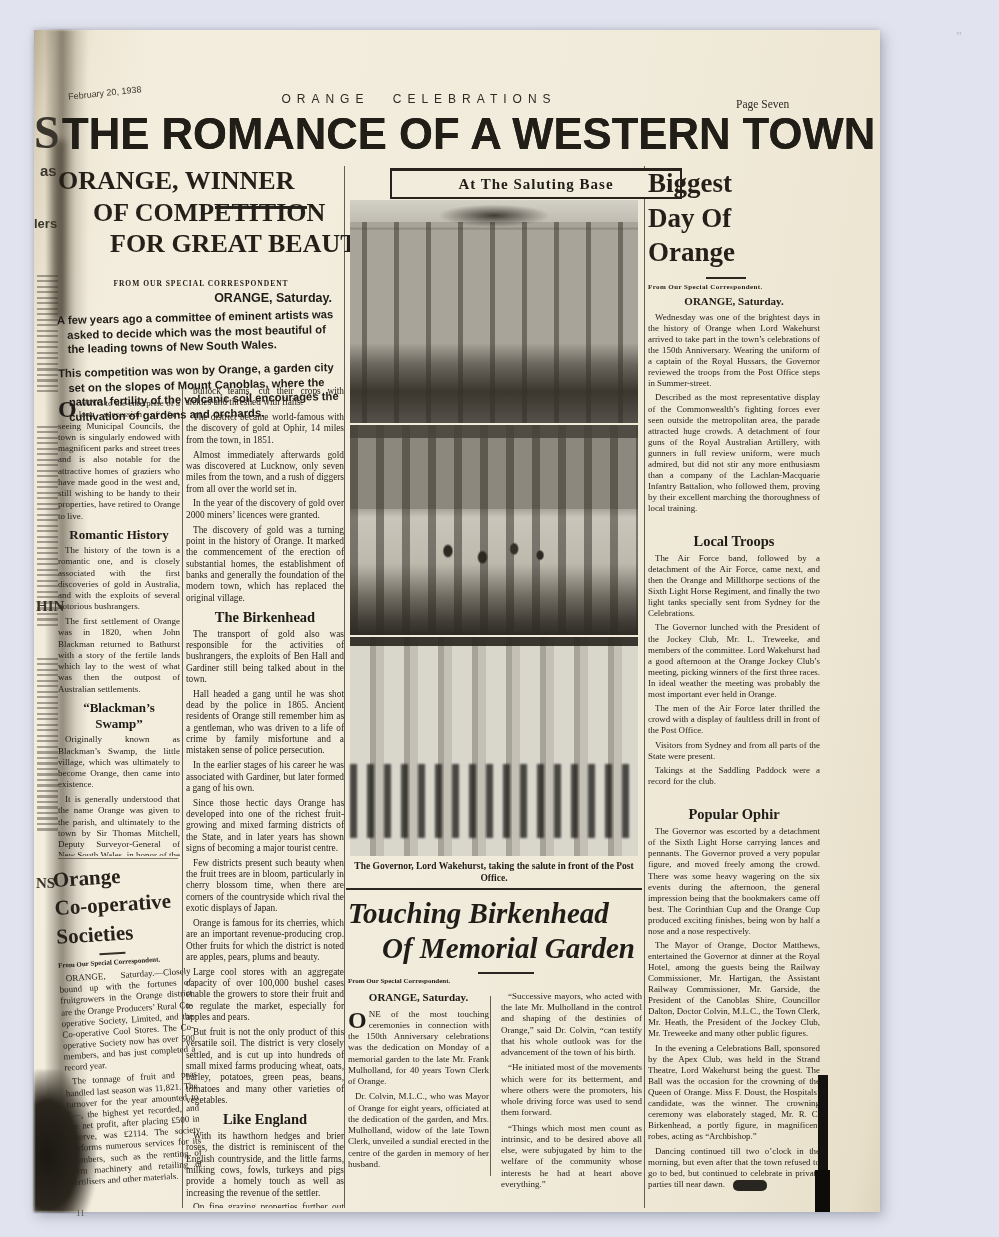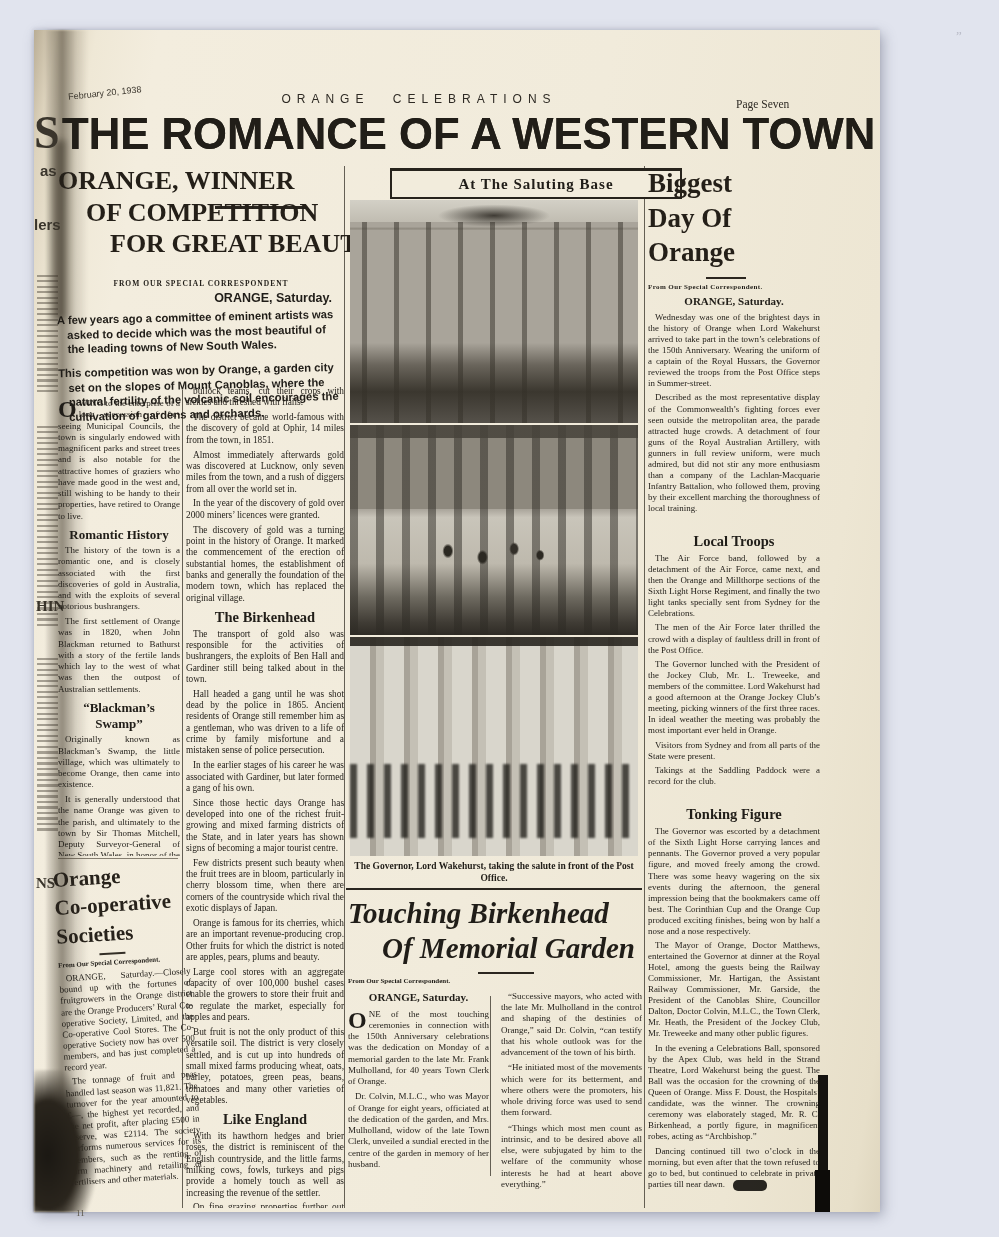--- a/index.html
+++ b/index.html
@@ -22,21 +22,21 @@
     font-family:"Liberation Sans",sans-serif;font-size:12px;letter-spacing:6px;word-spacing:14px;color:#2e2a24;}
   .mast-page{position:absolute;left:702px;top:68px;font-size:11.5px;color:#2e2a24;}
   .headline{position:absolute;left:28px;top:78px;width:800px;white-space:nowrap;
     font-family:"Liberation Sans","DejaVu Sans",sans-serif;font-weight:bold;font-size:45px;
     color:#211e18;transform:scaleX(.97);transform-origin:left;text-shadow:0 0 .6px #211e18;}
   .rule{position:absolute;background:#2a2620;}
   .rule-hl{left:181px;top:176px;width:92px;height:3px;}
   
   .la{position:absolute;left:24px;top:135px;width:286px;}
   .la-h div{font-weight:bold;font-size:26px;line-height:1.22;color:#241f18;white-space:nowrap;}
-  .la-h .l2{margin-left:28px;} .la-h .l3{margin-left:52px;}
+  .la-h .l2{margin-left:35px;} .la-h .l3{margin-left:52px;}
   .la-byline{text-align:center;font-size:7.5px;font-weight:bold;letter-spacing:1px;margin-top:19px;}
   .la-dateline{text-align:right;padding-right:12px;font:bold 12.5px "Liberation Sans",sans-serif;margin-top:3px;}
   .la-leads{margin-top:5px;font:bold 11.3px/1.3 "Liberation Sans",sans-serif;transform:rotate(-1.3deg);}
   .la-leads p{margin:0 0 9px;padding-left:10px;text-indent:-10px;}
   
   .ncol{position:absolute;text-align:justify;overflow:hidden;}
   .ncol p{margin:0 0 3.5px;text-indent:7px;}
   .ncol h4{margin:5px 0 2px;text-align:center;font-weight:bold;}
   .colA{left:24px;top:368px;width:122px;height:458px;font-size:9px;line-height:1.25;}
   .colA h4{font-size:13px;}
@@ -104,21 +104,21 @@
   .ra-h div{font-weight:bold;font-size:27px;line-height:1.28;color:#241f18;}
   .ra-rule{width:40px;height:2px;background:#2b261f;margin:7px 0 4px 58px;}
   .ra-byline{font-size:7px;font-weight:bold;letter-spacing:.4px;}
   .ra-body{margin-top:4px;font-size:8.9px;line-height:1.24;text-align:justify;height:902px;overflow:hidden;}
   .ra-body p{margin:0 0 3.5px;text-indent:7px;}
   .ra-body h4{margin:19px 0 2px;text-align:center;font-size:14.5px;}
   
   .frag{position:absolute;color:#3a352c;font-weight:bold;filter:blur(.3px);}
   .frag-s{left:0px;top:76px;font-size:46px;}
   .frag-as{left:6px;top:132px;font-size:15px;font-family:"Liberation Sans",sans-serif;}
-  .frag-lers{left:0px;top:186px;font-size:15px;font-family:"Liberation Sans",sans-serif;width:26px;overflow:hidden;text-align:right;}
+  .frag-lers{left:0px;top:186px;font-size:13px;font-family:"Liberation Sans",sans-serif;width:26px;overflow:hidden;}
   .frag-hin{left:2px;top:568px;font-size:15px;}
   .frag-ns{left:2px;top:845px;font-size:15px;}
   .blurcol{position:absolute;left:3px;width:21px;opacity:.75;filter:blur(.6px);
     background:repeating-linear-gradient(180deg,rgba(55,48,38,.55) 0 2px,rgba(0,0,0,0) 2px 5.5px);}
   .bc1{top:245px;height:120px;} .bc2{top:396px;height:200px;} .bc3{top:628px;height:175px;}
   .blob-bl{position:absolute;left:0;top:1040px;width:62px;height:142px;filter:blur(1px);
     background:radial-gradient(ellipse at 22% 60%,#1b1813 0%,#2a251d 45%,rgba(42,37,29,0) 75%);}
   .bar-right{position:absolute;left:784px;top:1045px;width:10px;height:137px;background:#15130f;}
   .bar-right::after{content:"";position:absolute;left:-3px;bottom:0;width:15px;height:42px;background:#0d0c09;}
   .smudge{position:absolute;left:699px;top:1150px;width:34px;height:11px;background:#14120e;
@@ -255,25 +255,25 @@
         <div>Orange</div>
       </div>
       <div class="ra-rule"></div>
       <div class="ra-byline">From Our Special Correspondent.</div>
       <div class="ra-body">
           <p class="dateline">ORANGE, Saturday.</p>
           <p class="">Wednesday was one of the brightest days in the history of Orange when Lord Wakehurst arrived to take part in the town’s celebrations of the 150th Anniversary. Wearing the uniform of a captain of the Royal Hussars, the Governor reviewed the troops from the Post Office steps in Summer-street.</p>
           <p class="">Described as the most representative display of the Commonwealth’s fighting forces ever seen outside the metropolitan area, the parade attracted huge crowds. A detachment of four guns of the Royal Australian Artillery, with gunners in full review uniform, were much admired, but did not stir any more enthusiasm than a company of the Lachlan-Macquarie Infantry Battalion, who followed them, proving by their excellent marching the thoroughness of local training.</p>
           <h4 class="">Local Troops</h4>
           <p class="">The Air Force band, followed by a detachment of the Air Force, came next, and then the Orange and Millthorpe sections of the Sixth Light Horse Regiment, and finally the two light tanks specially sent from Sydney for the Celebrations.</p>
+          <p class="">The Governor lunched with the President of the Jockey Club, Mr. L. Treweeke, and members of the committee. Lord Wakehurst had a good afternoon at the Orange Jockey Club’s meeting, picking winners of the first three races. In ideal weather the meeting was probably the most important ever held in Orange.</p>
           <p class="">The men of the Air Force later thrilled the crowd with a display of faultless drill in front of the Post Office.</p>
-          <p class="">The Governor lunched with the President of the Jockey Club, Mr. L. Treweeke, and members of the committee. Lord Wakehurst had a good afternoon at the Orange Jockey Club’s meeting, picking winners of the first three races. In ideal weather the meeting was probably the most important ever held in Orange.</p>
           <p class="">Visitors from Sydney and from all parts of the State were present.</p>
           <p class="">Takings at the Saddling Paddock were a record for the club.</p>
-          <h4 class="">Tonking Figure</h4>
+          <h4 class="">Popular Ophir</h4>
           <p class="">The Governor was escorted by a detachment of the Sixth Light Horse carrying lances and pennants. The Governor proved a very popular figure, and moved freely among the crowd. There was some heavy wagering on the six events during the afternoon, the general impression being that the bookmakers came off best. The Corinthian Cup and the Orange Cup produced exciting finishes, being won by half a nose and a nose respectively.</p>
           <p class="">The Mayor of Orange, Doctor Matthews, entertained the Governor at dinner at the Royal Hotel, among the guests being the Railway Commissioner, Mr. Hartigan, the Assistant Railway Commissioner, Mr. Garside, the President of the Canoblas Shire, Councillor Dalton, Doctor Colvin, M.L.C., the Town Clerk, Mr. Heath, the President of the Jockey Club, Mr. Treweeke and many other public figures.</p>
           <p class="">In the evening a Celebrations Ball, sponsored by the Apex Club, was held in the Strand Theatre, Lord Wakehurst being the guest. The Ball was the occasion for the crowning of the Queen of Orange. Miss F. Doust, the Hospitals’ candidate, was the winner. The crowning ceremony was elaborately staged, Mr. R. C. Birkenhead, a portly figure, in magnificent robes, acting as “Archbishop.”</p>
           <p class="">Dancing continued till two o’clock in the morning, but even after that the town refused to go to bed, but continued to celebrate in private parties till near dawn.</p>
         </div>
     </div>
 
     <div class="blob-bl"></div>
     <div class="bar-right"></div>
     <div class="smudge"></div>

